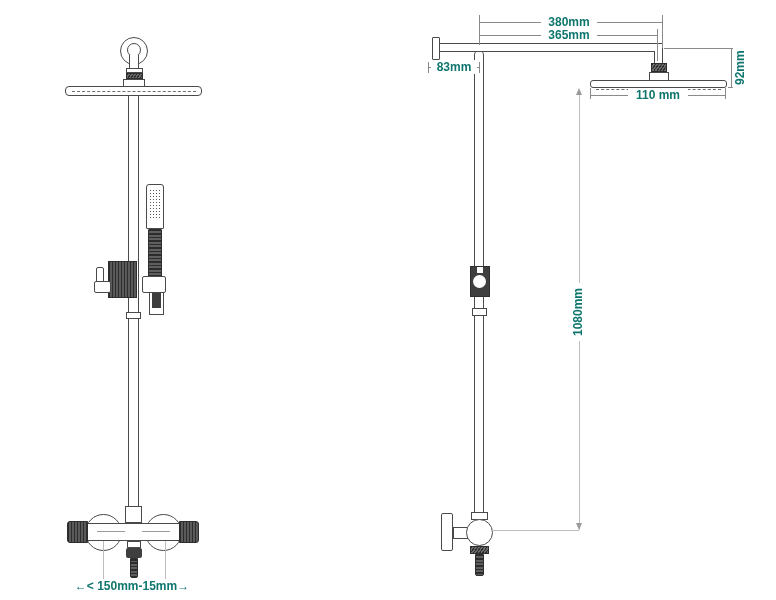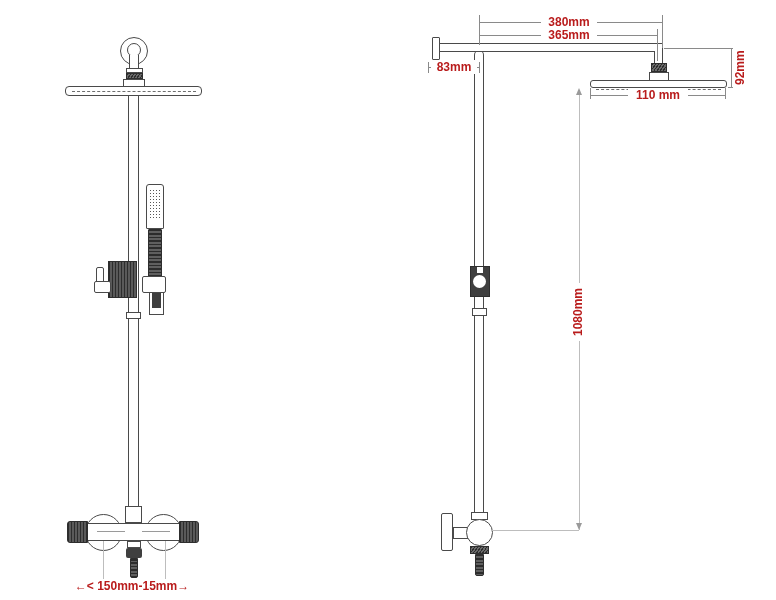--- a/index.html
+++ b/index.html
@@ -24,21 +24,21 @@
   .hh  { border:1px solid #2e2e2e;
          background:#5f5f5f repeating-linear-gradient(180deg,#2c2c2c 0 1.5px,transparent 1.5px 3.5px); }
   
   .dots { background-image: radial-gradient(circle,#585858 0.7px,transparent 0.95px);
           background-size:3px 3px; }
   .dash { border-top:1px dashed #6e6e6e; }
   
   .dim   { background:#8a8a8a; }
   .diml  { background:#bdbdbd; }
   .lbl { position:absolute; font-weight:bold; font-size:12px; line-height:14px;
-         color:#b91c1c; background:#ffffff; text-align:center; white-space:nowrap; }
+         color:#0f766e; background:#ffffff; text-align:center; white-space:nowrap; }
   .vlbl { display:flex; align-items:center; justify-content:center;
           writing-mode:vertical-rl; transform:rotate(180deg); line-height:15px; }
   .arr-up   { width:0; height:0; border-left:3px solid transparent; border-right:3px solid transparent;
               border-bottom:7px solid #9a9a9a; background:none; }
   .arr-down { width:0; height:0; border-left:3px solid transparent; border-right:3px solid transparent;
               border-top:7px solid #9a9a9a; background:none; }
 </style>
 </head>
 <body>
 

